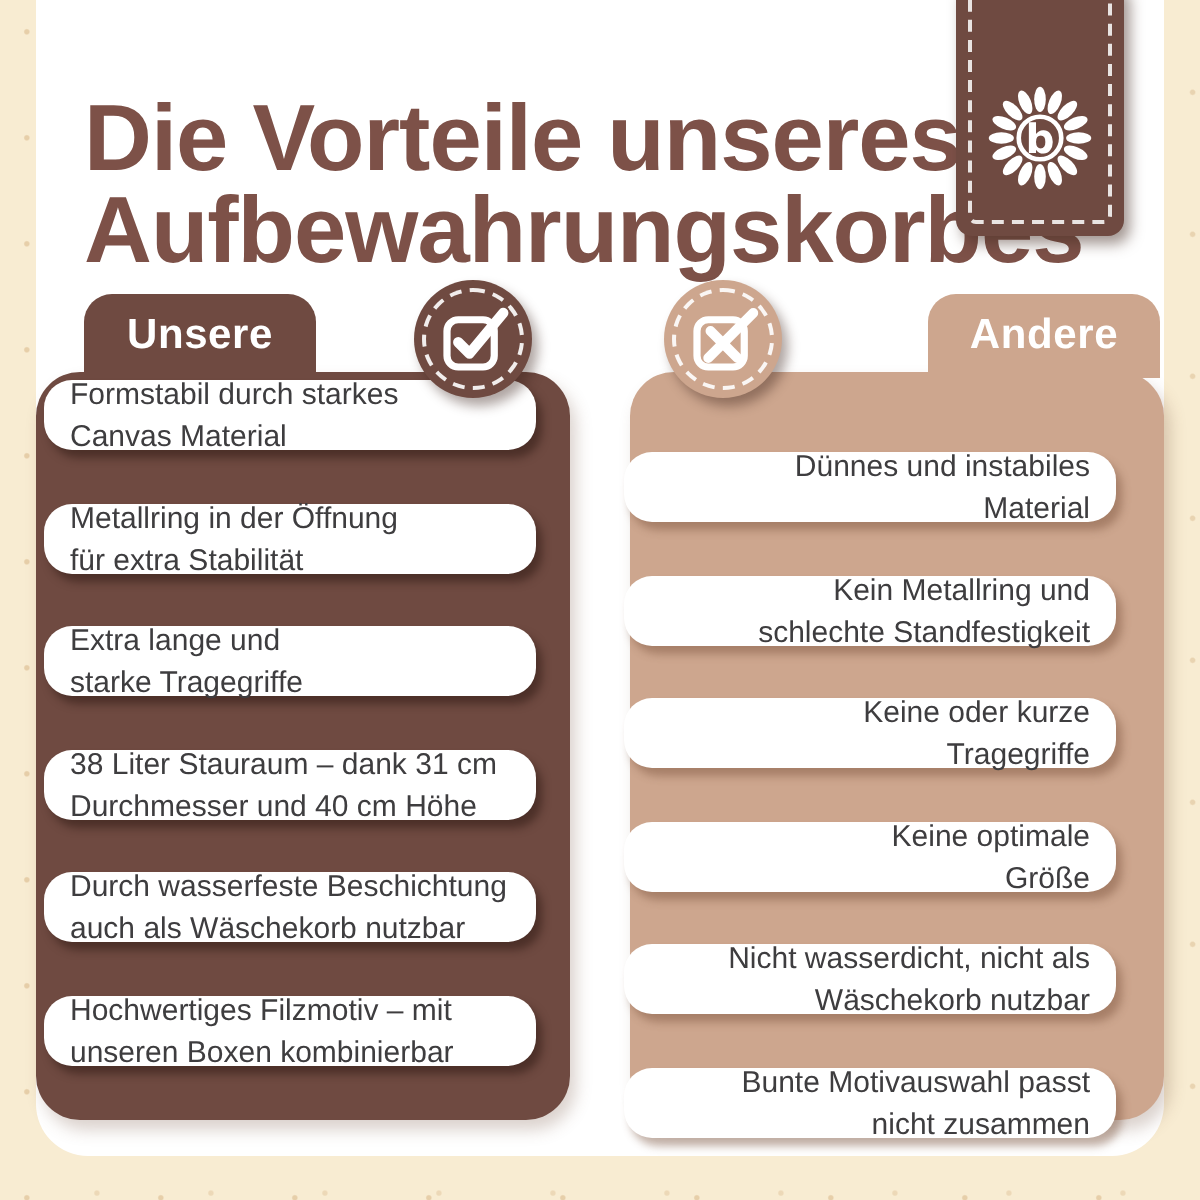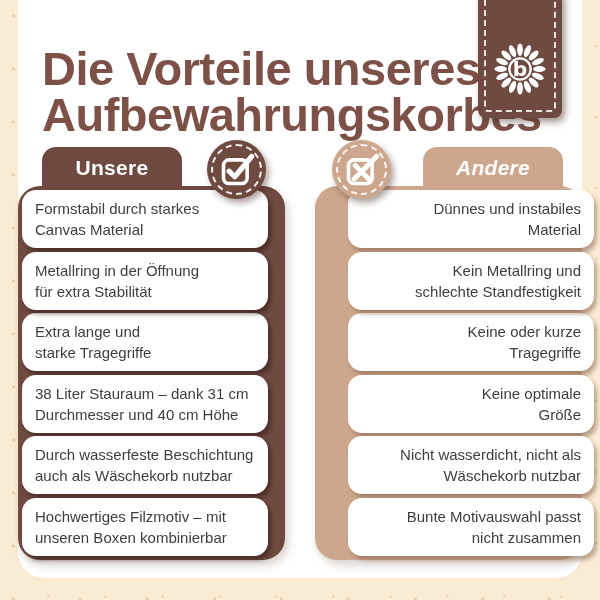--- a/index.html
+++ b/index.html
@@ -31,45 +31,45 @@
   .tag .stitch{
     position:absolute;left:6px;right:6px;top:6px;bottom:6px;
     border:2px dashed rgba(255,255,255,.85);border-radius:4px;
   }
   .tag .flower{position:absolute;left:50%;top:50px;transform:translateX(-50%);}
   .panel{position:absolute;top:186px;width:267px;height:374px;border-radius:22px;z-index:2;
     box-shadow:3px 5px 8px rgba(110,75,55,.25);}
   .panel.ours{left:18px;background:#6f4a41;}
   .panel.others{left:315px;background:#cda68e;}
   .tab{
-    position:absolute;top:147px;width:140px;height:42px;z-index:3;
+    position:absolute;top:147px;width:116px;height:42px;z-index:3;
     border-radius:14px 14px 0 0;color:#ffffff;font-weight:bold;font-size:21px;
     display:flex;align-items:center;justify-content:center;letter-spacing:.3px;
   }
   .tab.ours{left:42px;background:#6f4a41;}
-  .tab.others{left:423px;background:#cda68e;font-style:italic;}
+  .tab.others{left:464px;background:#cda68e;}
   .badge{
     position:absolute;top:140px;width:59px;height:59px;border-radius:50%;z-index:5;
     box-shadow:3px 4px 6px rgba(55,30,22,.40);
     display:flex;align-items:center;justify-content:center;
   }
   .badge.ours{left:207px;background:#6f4a41;}
   .badge.others{left:332px;background:#cda68e;}
   .badge .ring{
     position:absolute;left:4px;right:4px;top:4px;bottom:4px;
     border:2px dashed rgba(255,255,255,.9);border-radius:50%;
   }
   .card{
-    position:absolute;width:246px;height:58px;background:#ffffff;border-radius:14px;z-index:3;
+    position:absolute;width:246px;height:35px;background:#ffffff;border-radius:14px;z-index:3;
     display:flex;align-items:center;
     font-size:15px;line-height:21px;color:#3e3d3f;white-space:pre-line;
   }
   .card.l{left:22px;box-shadow:3px 4px 4px rgba(42,21,16,.5);padding:0 6px 0 13px;box-sizing:border-box;}
-  .card.r{left:348px;box-shadow:3px 4px 4px rgba(120,80,58,.45);padding:0 13px 0 6px;
-    box-sizing:border-box;justify-content:flex-end;text-align:right;}
+  .card.r{left:312px;box-shadow:3px 4px 4px rgba(120,80,58,.45);padding:0 13px 0 6px;
+    box-sizing:border-box;justify-content:flex-end;text-align:right;margin-top:36px;}
   .y0{top:190px}.y1{top:252px}.y2{top:313px}.y3{top:375px}.y4{top:436px}.y5{top:498px}
 </style>
 </head>
 <body>
 
 <div class="stage">
 
   <div class="page"></div>
 
   <div class="title"><span>Die Vorteile unseres</span>

